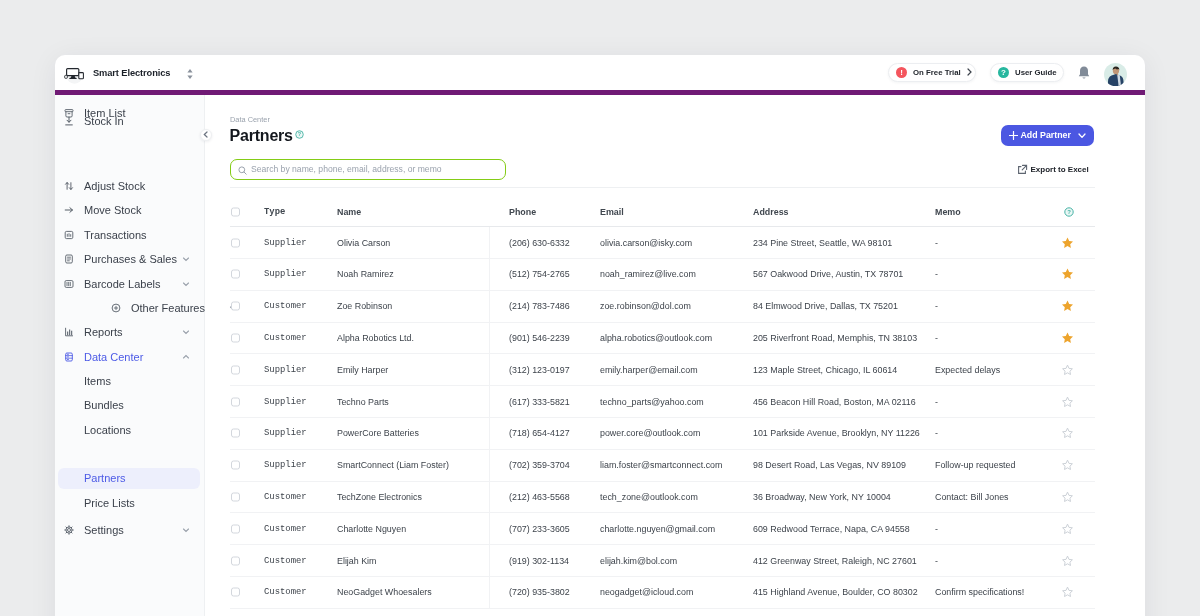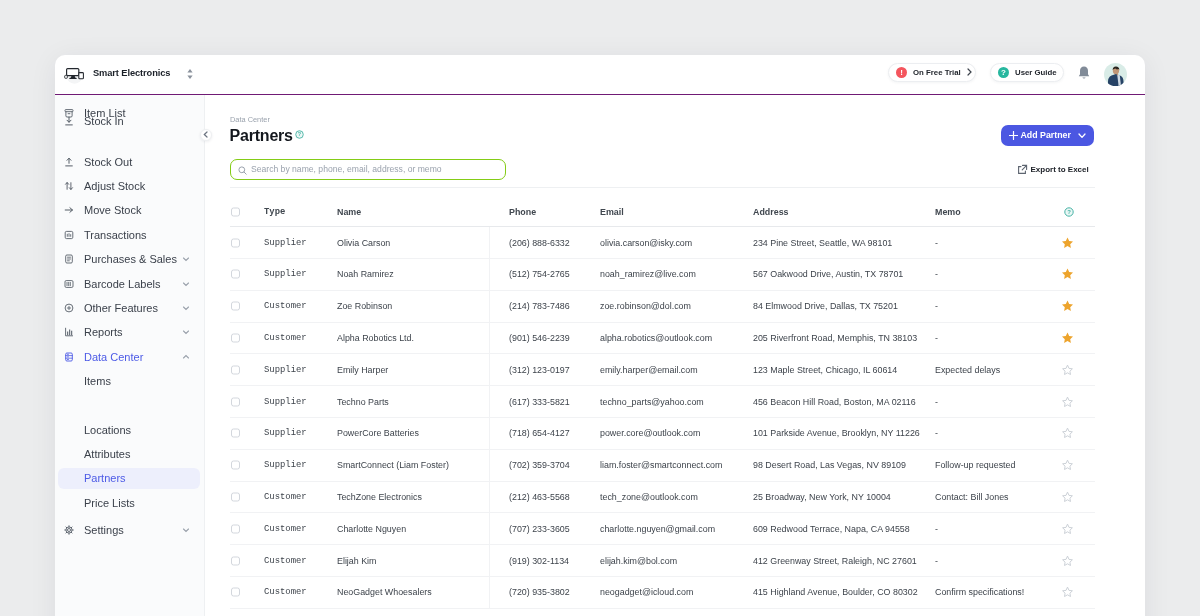--- a/index.html
+++ b/index.html
@@ -3,21 +3,21 @@
 <meta charset="utf-8">
 <style>
 * { margin:0; padding:0; box-sizing:border-box; }
 html,body { width:1200px; height:616px; overflow:hidden; }
 body { background:#ebeced; font-family:"Liberation Sans", sans-serif; position:relative; }
 .card { position:absolute; left:55px; top:54.5px; width:1090px; height:600px; background:#fff;
   border-radius:10px; box-shadow:0 4px 28px rgba(20,30,50,.07); }
 .abs { position:absolute; }
 
 
-.topbar { position:absolute; left:0; top:0; width:1090px; height:40px; border-bottom:1px solid #701a75;padding-left:29px; }
+.topbar { position:absolute; left:0; top:0; width:1090px; height:40px; border-bottom:5px solid #701a75;padding-left:29px; }
 .brand { position:absolute; left:38px; top:13.5px; font-size:9.3px; font-weight:700; color:#1b2028; letter-spacing:-.1px; }
 .pill { position:absolute; top:8px; height:19px; white-space:nowrap; background:#fff; border:1px solid #eceef1;
   border-radius:10px; box-shadow:0 1px 3px rgba(20,30,50,.05); display:flex; align-items:center;
   font-size:7.8px; font-weight:700; color:#23272e; }
 .dot { width:11px; height:11px; border-radius:50%; color:#fff; font-size:8px; font-weight:700;
   display:flex; align-items:center; justify-content:center; }
 
 
 .sidebar { position:absolute; left:0; top:40px; width:150px; height:560px; background:#fafbfc;
   border-right:1px solid #eef0f2; border-radius:0 0 0 14px; }
@@ -111,26 +111,20 @@
           <path d="M1.9 3.8 L1.9 7.9 A1.1 1.1 0 0 0 3 9 L7 9 A1.1 1.1 0 0 0 8.1 7.9 L8.1 3.8 M4.1 5.7 L5.9 5.7" fill="none" stroke="#4d5560" stroke-width="0.85" stroke-linecap="round"></path>
         </svg>
         <span class="txt">Item List</span>
       </div>
       <div class="mi" style="top:14px;text-align:center;">
         <svg class="ico" width="10" height="10" viewBox="0 0 10 10">
           <path d="M5 1.2 L5 6 M3 4.2 L5 6.3 L7 4.2 M1.7 8.9 L8.3 8.9" fill="none" stroke="#4d5560" stroke-width="0.95" stroke-linecap="round" stroke-linejoin="round"></path>
         </svg>
         <span class="txt">Stock In</span>
       </div>
-      <div class="mi" style="top:55.099999999999994px;">
-        <svg class="ico" width="10" height="10" viewBox="0 0 10 10">
-          <path d="M5 6.3 L5 1.4 M3 3.3 L5 1.2 L7 3.3 M1.7 8.9 L8.3 8.9" fill="none" stroke="#4d5560" stroke-width="0.95" stroke-linecap="round" stroke-linejoin="round"></path>
-        </svg>
-        <span class="txt">Stock Out</span>
-      </div>
       <div class="mi" style="top:79.5px;">
         <svg class="ico" width="10" height="10" viewBox="0 0 10 10">
           <path d="M3.1 8.3 L3.1 1.7 M1.5 3.3 L3.1 1.5 L4.7 3.3 M6.9 1.7 L6.9 8.3 M5.3 6.7 L6.9 8.5 L8.5 6.7" fill="none" stroke="#4d5560" stroke-width="0.9" stroke-linecap="round" stroke-linejoin="round"></path>
         </svg>
         <span class="txt">Adjust Stock</span>
       </div>
       <div class="mi" style="top:103.9px;">
         <svg class="ico" width="10" height="10" viewBox="0 0 10 10">
           <path d="M1.2 5 L8.3 5 M5.9 2.7 L8.5 5 L5.9 7.3" fill="none" stroke="#4d5560" stroke-width="0.95" stroke-linecap="round" stroke-linejoin="round"></path>
         </svg>
@@ -156,21 +150,21 @@
       <div class="mi" style="top:177px;">
         <svg class="ico" width="10" height="10" viewBox="0 0 10 10">
           <rect x="1" y="1.6" width="8" height="6.8" rx="1.2" fill="none" stroke="#4d5560" stroke-width="0.85"></rect>
           <path d="M3 3.4 L3 6.6 M4.7 3.4 L4.7 6.6 M6.3 3.4 L6.3 6.6" stroke="#4d5560" stroke-width="0.8" stroke-linecap="round"></path>
         </svg>
         <span class="txt">Barcode Labels</span>
         <svg class="chev" width="8" height="8" viewBox="0 0 8 8">
           <path d="M1.5 3 L4 5.5 L6.5 3" stroke="#9aa1ab" stroke-width="1.1" fill="none" stroke-linecap="round"></path>
         </svg>
       </div>
-      <div class="mi" style="top:201.3px;">
+      <div class="mi" style="top:201.3px;margin-left:47px;">
         <svg class="ico" width="10" height="10" viewBox="0 0 10 10">
           <circle cx="5" cy="5" r="3.9" fill="none" stroke="#4d5560" stroke-width="0.85"></circle>
           <path d="M5 3.3 L5 6.7 M3.3 5 L6.7 5" stroke="#4d5560" stroke-width="0.8" stroke-linecap="round"></path>
         </svg>
         <span class="txt">Other Features</span>
         <svg class="chev" width="8" height="8" viewBox="0 0 8 8">
           <path d="M1.5 3 L4 5.5 L6.5 3" stroke="#9aa1ab" stroke-width="1.1" fill="none" stroke-linecap="round"></path>
         </svg>
       </div>
       <div class="mi" style="top:225.7px;">
@@ -189,25 +183,25 @@
           <path d="M1.7 3.6 L8.3 3.6 M1.7 6.2 L8.3 6.2 M3.3 2.3 L4.5 2.3 M3.3 4.9 L4.5 4.9 M3.3 7.5 L4.5 7.5" stroke="#4c5ae6" stroke-width="0.8" stroke-linecap="round"></path>
         </svg>
         <span class="txt">Data Center</span>
         <svg class="chev" width="8" height="8" viewBox="0 0 8 8">
           <path d="M1.5 5 L4 2.5 L6.5 5" stroke="#9aa1ab" stroke-width="1.1" fill="none" stroke-linecap="round"></path>
         </svg>
       </div>
       <div class="mi sub" style="top:274.5px;">
         <span class="txt">Items</span>
       </div>
+      <div class="mi sub" style="top:298.8px;">
+        <span class="txt">Bundles</span>
+      </div>
       <div class="mi sub" style="top:323.2px;">
         <span class="txt">Locations</span>
-      </div>
-      <div class="mi sub" style="top:347.6px;">
-        <span class="txt">Attributes</span>
       </div>
       <div class="mi sub" style="top:371.9px;">
         <div class="hl" style="top:1.5px;"></div>
         <span class="txt hl-txt">Partners</span>
       </div>
       <div class="mi sub" style="top:396.3px;">
         <span class="txt">Price Lists</span>
       </div>
       <div class="mi" style="top:423.8px;">
         <svg class="ico" width="10" height="10" viewBox="0 0 10 10">
@@ -267,21 +261,21 @@
           <div class="c c6">Memo</div>
   <svg class="abs" style="left:834px; top:17.5px;" width="10" height="10" viewBox="0 0 10 10">
     <circle cx="5" cy="5" r="4.2" fill="#eaf7f5" stroke="#47b3a5" stroke-width="1"></circle>
     <text x="5" y="7.2" font-size="6" font-weight="700" fill="#47b3a5" text-anchor="middle">?</text>
   </svg>
 </div>
         <div class="trow" style="top:37.8px; border-bottom:1px solid #f1f2f4;">
     <div class="cb"></div>
     <div class="c c1">Supplier</div>
           <div class="c c2">Olivia Carson</div>
-          <div class="c c3">(206) 888-6332</div>
+          <div class="c c3">(206) 630-6332</div>
     <div class="c c4">olivia.carson@isky.com</div>
           <div class="c c5">234 Pine Street, Seattle, WA 98101</div>
           <div class="c c6">-</div>
     <svg class="star" width="13" height="13" viewBox="0 0 13 13">
             <path d="M6.5 1 L8.2 4.6 L12 5.1 L9.2 7.7 L9.9 11.5 L6.5 9.6 L3.1 11.5 L3.8 7.7 L1 5.1 L4.8 4.6 Z" fill="#eda42d"></path>
           </svg>
   </div>
         <div class="trow" style="top:69.6px; border-bottom:1px solid #f1f2f4;">
     <div class="cb"></div>
     <div class="c c1">Supplier</div>
@@ -365,21 +359,21 @@
     <svg class="star" width="13" height="13" viewBox="0 0 13 13">
             <path d="M6.5 1.6 L8 4.9 L11.4 5.3 L8.9 7.7 L9.5 11 L6.5 9.3 L3.5 11 L4.1 7.7 L1.6 5.3 L5 4.9 Z" fill="none" stroke="#ccd1d7" stroke-width="1"></path>
           </svg>
   </div>
         <div class="trow" style="top:292.2px; border-bottom:1px solid #f1f2f4;">
     <div class="cb"></div>
     <div class="c c1">Customer</div>
           <div class="c c2">TechZone Electronics</div>
           <div class="c c3">(212) 463-5568</div>
     <div class="c c4">tech_zone@outlook.com</div>
-          <div class="c c5">25 Broadway, New York, NY 10004</div>
+          <div class="c c5">36 Broadway, New York, NY 10004</div>
           <div class="c c6">Contact: Bill Jones</div>
     <svg class="star" width="13" height="13" viewBox="0 0 13 13">
             <path d="M6.5 1.6 L8 4.9 L11.4 5.3 L8.9 7.7 L9.5 11 L6.5 9.3 L3.5 11 L4.1 7.7 L1.6 5.3 L5 4.9 Z" fill="none" stroke="#ccd1d7" stroke-width="1"></path>
           </svg>
   </div>
         <div class="trow" style="top:324px; border-bottom:1px solid #f1f2f4;">
     <div class="cb"></div>
     <div class="c c1">Customer</div>
           <div class="c c2">Charlotte Nguyen</div>
           <div class="c c3">(707) 233-3605</div>

